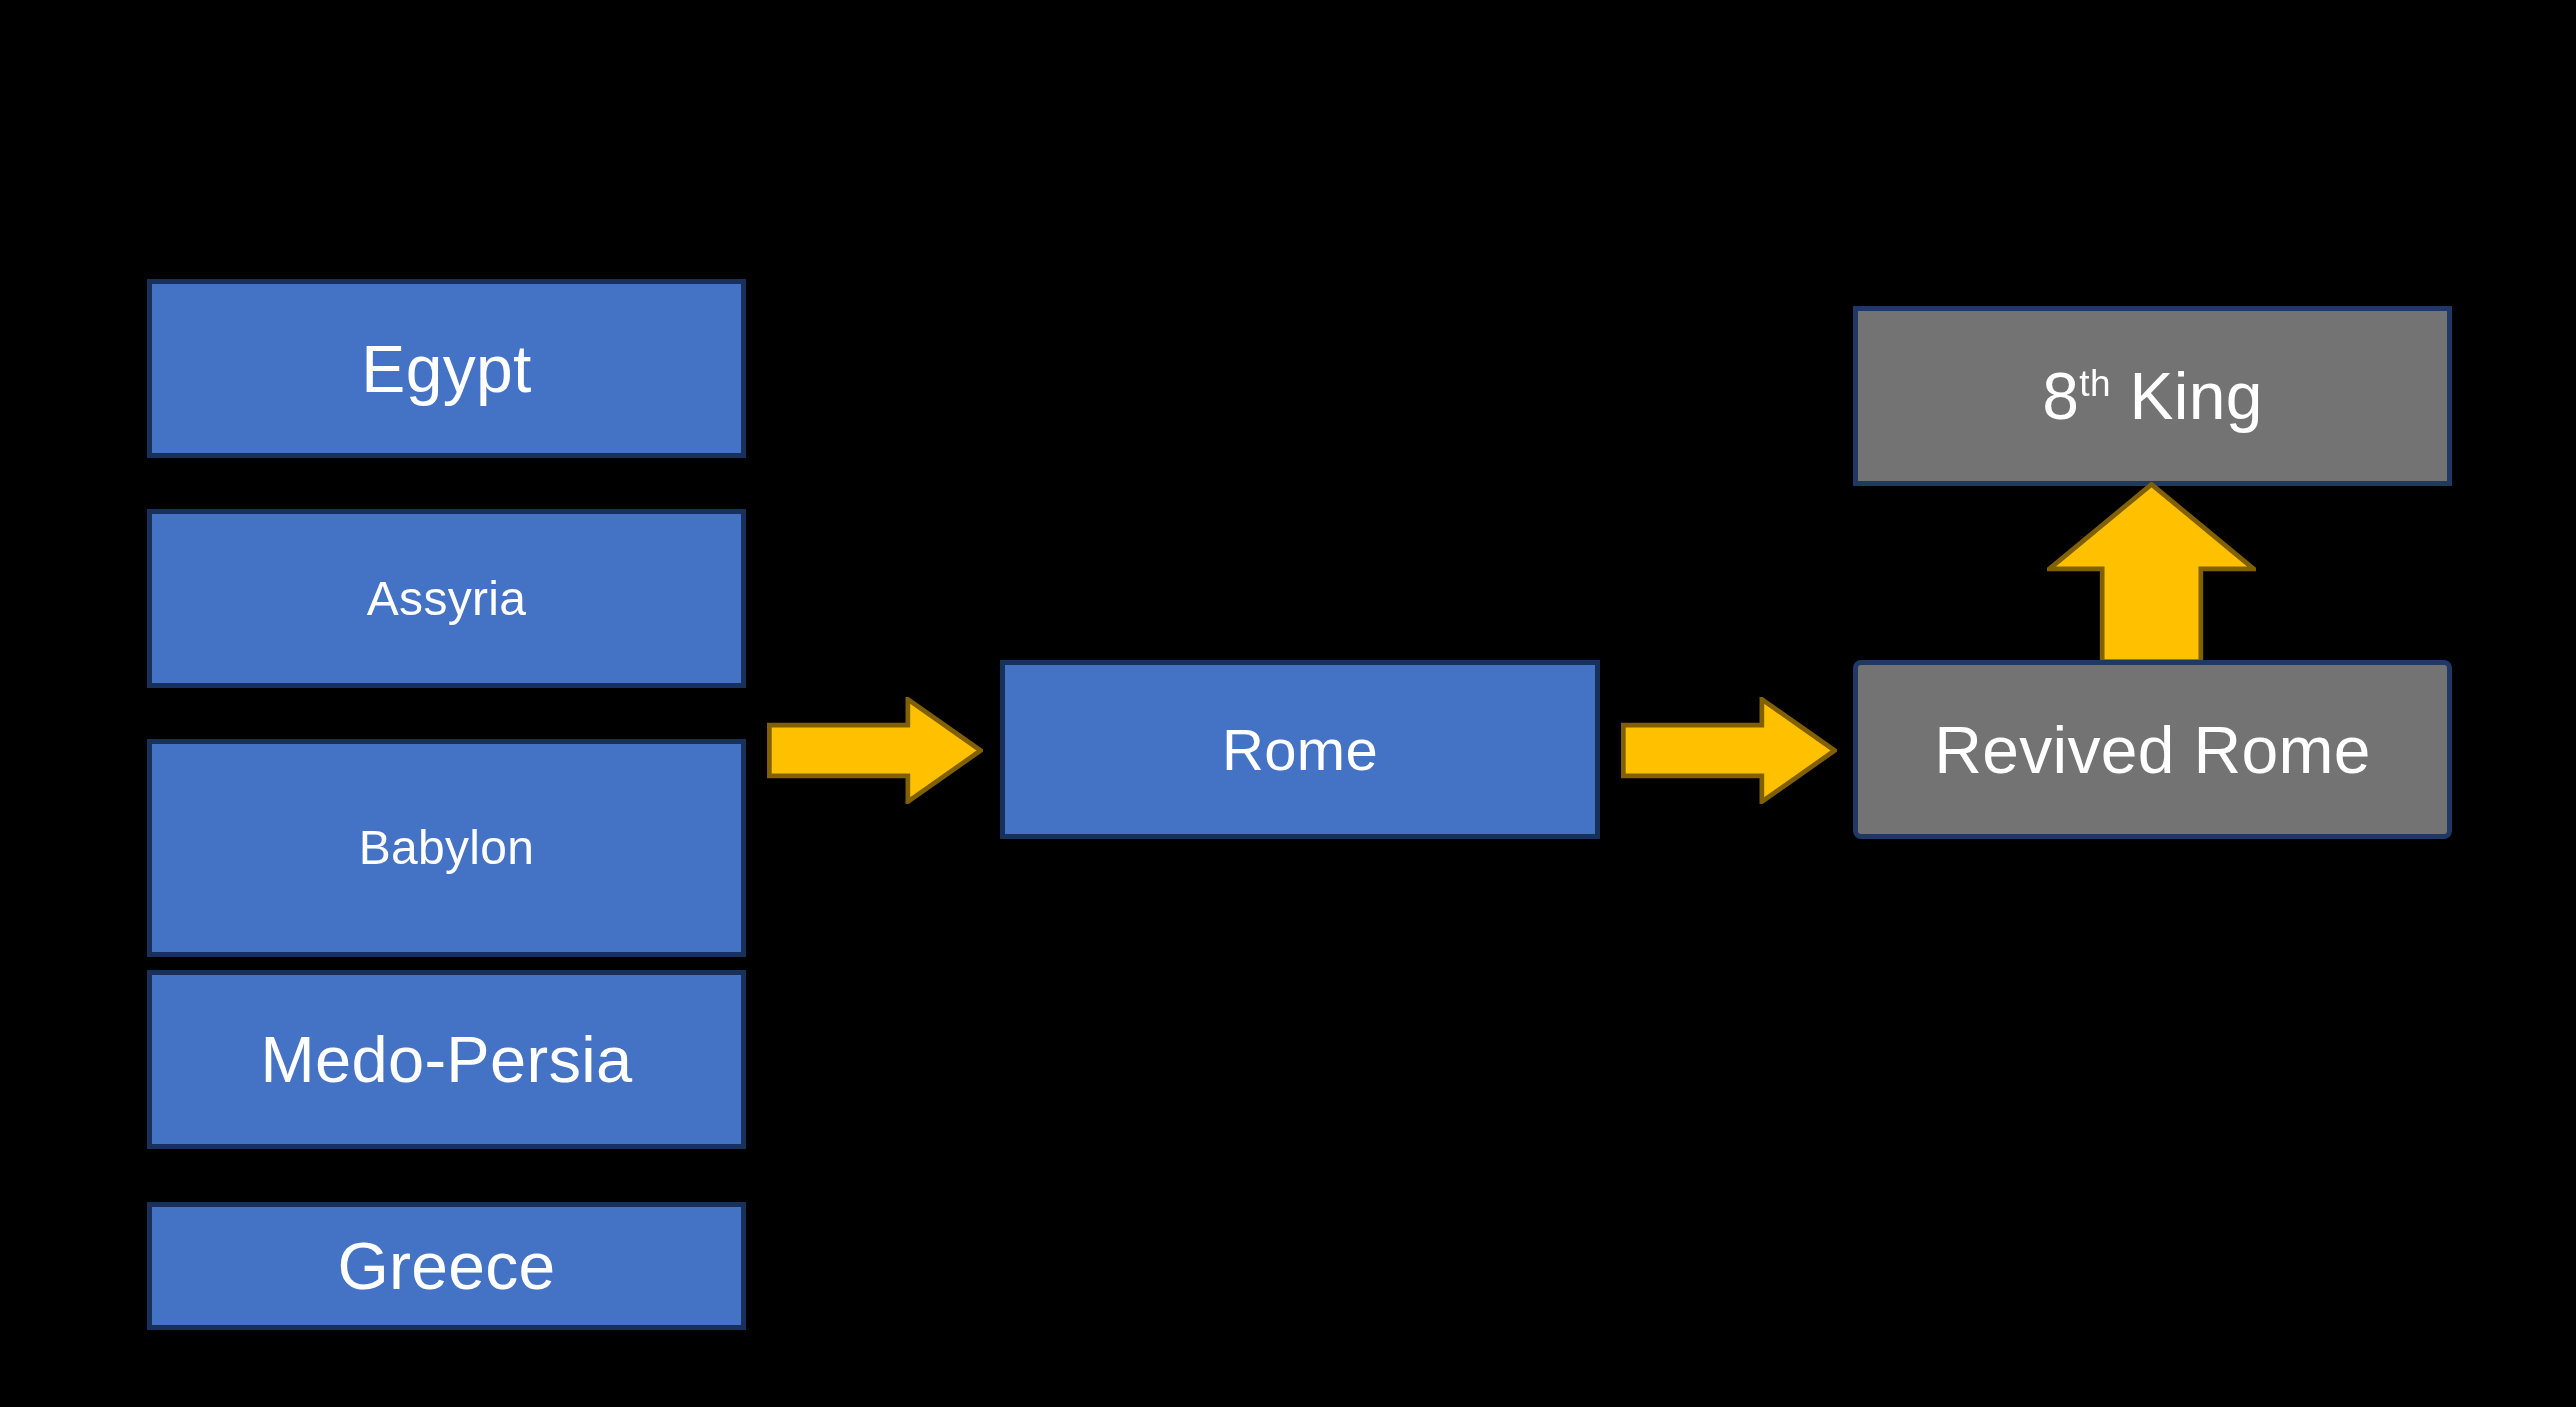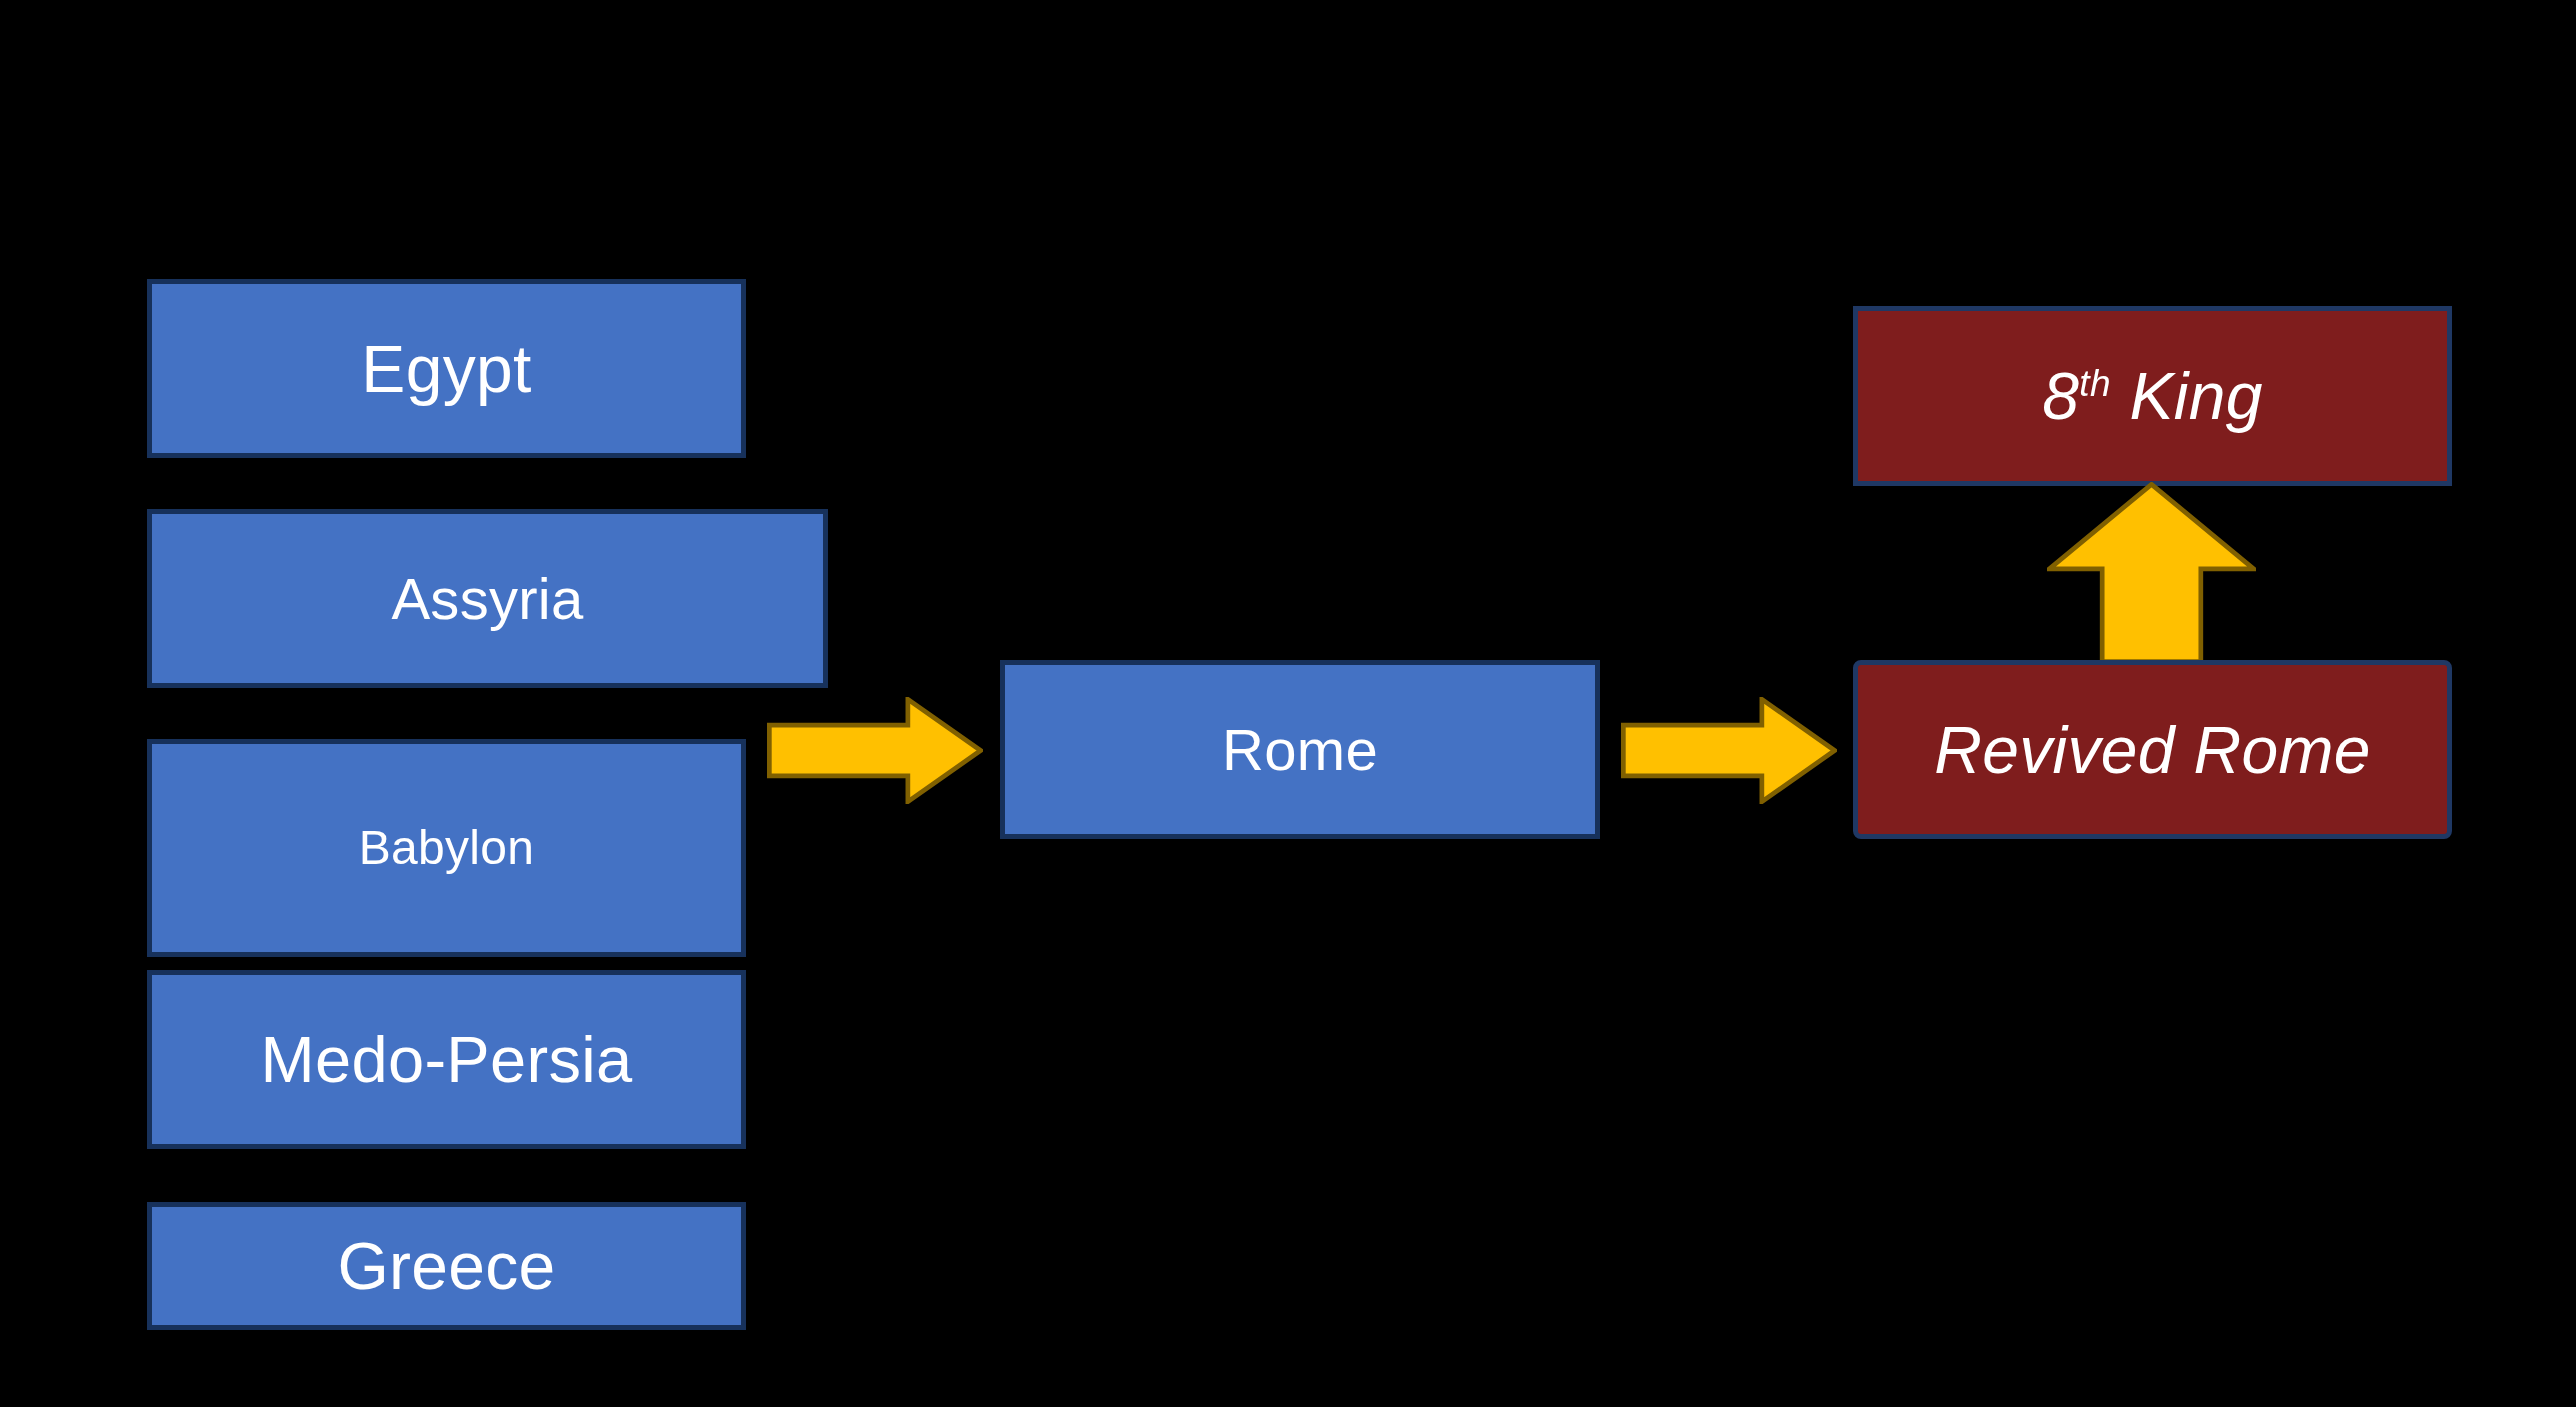--- a/index.html
+++ b/index.html
@@ -35,23 +35,22 @@
   .node .label {
     display: block;
     font-weight: 400;
     letter-spacing: 0.3px;
   }
   .node-blue {
     background: #4472C4;
     border-color: #17315B;
   }
   .node-red {
-    background: #7f1d1d;
+    background: #737373;
     border-color: #1F3864;
-    font-style: italic;
   }
   .arrow {
     position: absolute;
     display: block;
   }
   .arrow svg { display: block; width: 100%; height: 100%; }
 
   
   .sup {
     font-size: 0.56em;
@@ -61,21 +60,21 @@
 </style>
 </head>
 <body>
 
 <div id="stage">
 
   <div class="node node-blue" style="left:147px; top:279px; width:599px; height:179px; font-size:66px;">
     <span class="label">Egypt</span>
   </div>
 
-  <div class="node node-blue" style="left:147px; top:509px; width:681px; height:179px; font-size:58px;">
+  <div class="node node-blue" style="left:147px; top:509px; width:599px; height:179px; font-size:48px;">
     <span class="label">Assyria</span>
   </div>
 
   <div class="node node-blue" style="left:147px; top:739px; width:599px; height:218px; font-size:48px;">
     <span class="label">Babylon</span>
   </div>
 
   <div class="node node-blue" style="left:147px; top:970px; width:599px; height:179px; font-size:65px;">
     <span class="label">Medo-Persia</span>
   </div>

